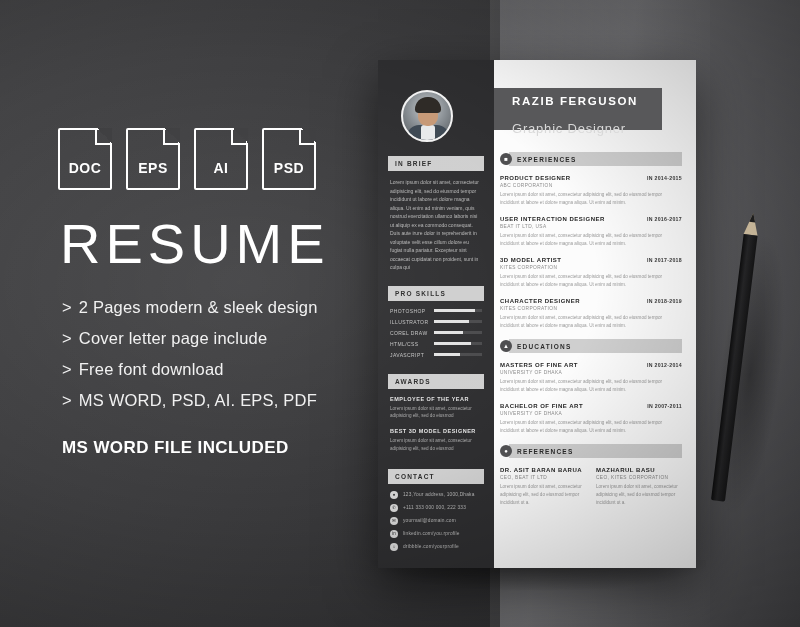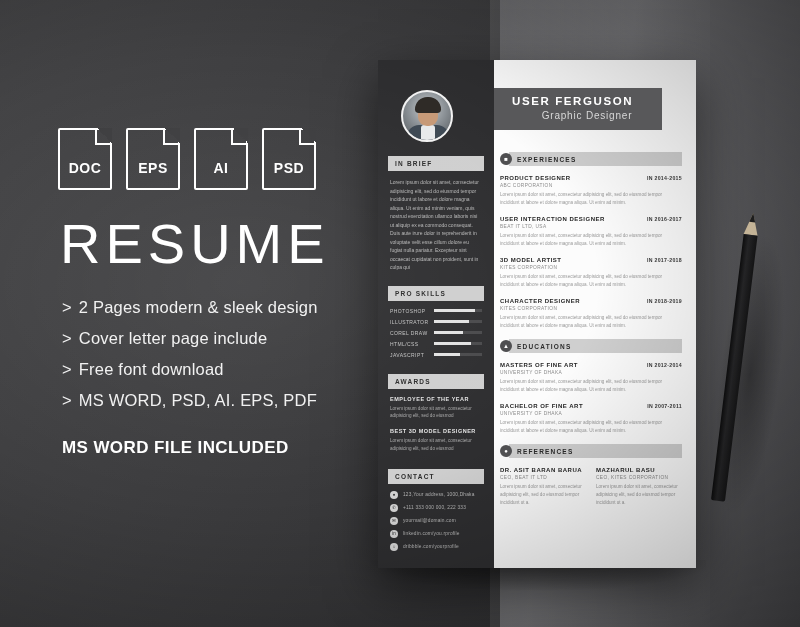--- a/index.html
+++ b/index.html
@@ -111,21 +111,21 @@
   .photo .hair { position: absolute; left: 12px; top: 5px; width: 26px; height: 16px; background: #2f2b27; border-radius: 13px 13px 4px 4px; }
   .photo .face { position: absolute; left: 15px; top: 12px; width: 20px; height: 22px; background: #c79a78; border-radius: 10px 10px 9px 9px; }
   .photo .body { position: absolute; left: 4px; top: 33px; width: 42px; height: 22px; background: #3f4a55; border-radius: 12px 12px 0 0; }
   .photo .shirt { position: absolute; left: 18px; top: 33px; width: 14px; height: 18px; background: #e8eaec; border-radius: 3px; }
 
   .name-bar {
     position: absolute; left: 116px; top: 28px; width: 168px; height: 42px;
     background: #58585a; color: #fff; padding: 7px 0 0 18px; z-index: 3;
   }
   .name-bar .nm { font-size: 11.5px; font-weight: bold; letter-spacing: 1.6px; }
-  .name-bar .role { font-size: 10px; letter-spacing: 0.8px; color: #d8d8d8; margin-top: 3px; text-align: center; }
+  .name-bar .role { font-size: 13px; letter-spacing: 0.8px; color: #d8d8d8; margin-top: 14px; }
 
   
   .lsec { margin: 0 10px; }
   .ltitle {
     background: #cfcfcf; color: #2b2b2b; font-size: 6.5px; font-weight: bold;
     letter-spacing: 1.2px; padding: 4px 7px; margin: 0 0 7px 0;
   }
   .ltext { font-size: 5px; line-height: 1.7; color: #b9b9b9; padding: 0 2px 0 2px; }
   .skill-row { display: flex; align-items: center; margin-bottom: 5px; padding: 0 2px; }
   .skill-name { font-size: 5px; color: #c3c3c3; width: 44px; letter-spacing: 0.4px; }
@@ -375,21 +375,21 @@
           <div class="ref-col">
             <div class="entry-title">MAZHARUL BASU</div>
             <div class="entry-org">CEO, KITES CORPORATION</div>
             <div class="entry-text">Lorem ipsum dolor sit amet, consectetur adipisicing elit, sed do eiusmod tempor incididunt ut a.</div>
           </div>
         </div>
       </div>
     </div>
 
     <div class="name-bar">
-      <div class="nm">USER FERGUSON</div>
+      <div class="nm">RAZIB FERGUSON</div>
       <div class="role">Graphic Designer</div>
     </div>
     <div class="photo-wrap">
       <div class="photo">
         <div class="body"></div>
         <div class="shirt"></div>
         <div class="face"></div>
         <div class="hair"></div>
       </div>
     </div>

